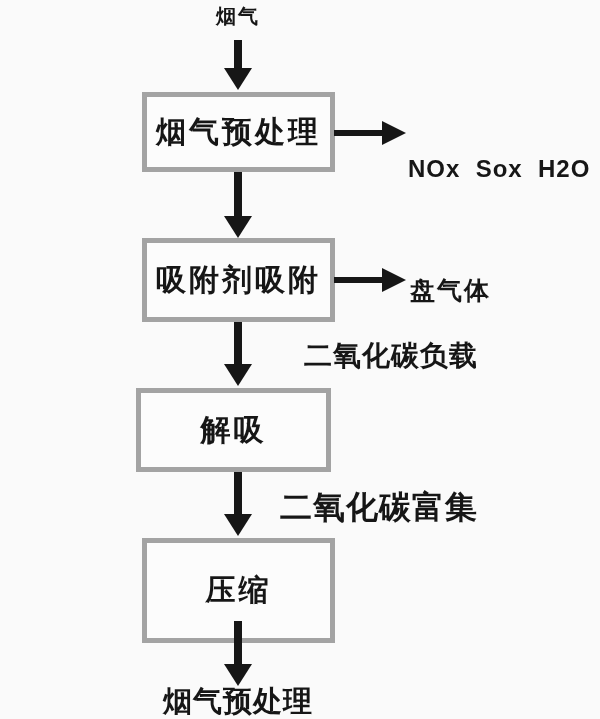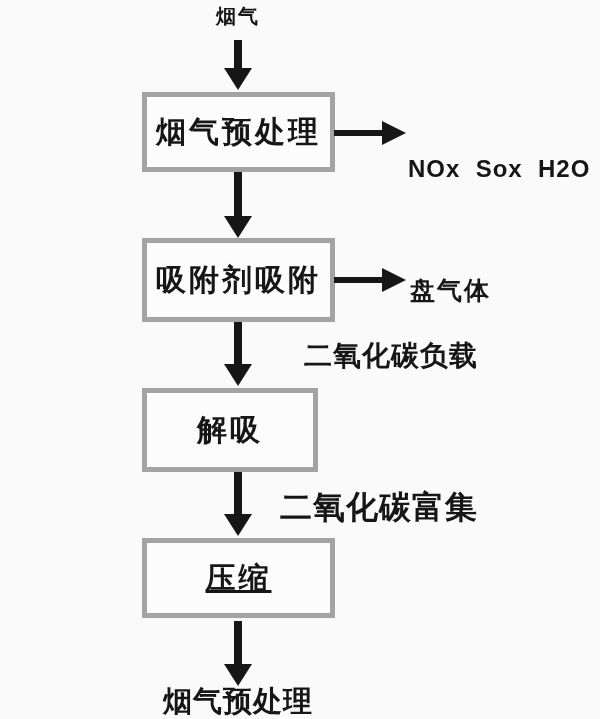--- a/index.html
+++ b/index.html
@@ -57,29 +57,29 @@
   </div>
 
   <div class="hline" style="left:334px;top:277px;width:50px;"></div>
   <div class="ahr" style="left:382px;top:268px;"></div>
   <div class="t" style="left:410px;top:277px;font-size:25px;letter-spacing:2px;">盘气体</div>
 
   <div class="vline" style="left:234px;top:322px;height:44px;"></div>
   <div class="ahd" style="left:224px;top:364px;"></div>
   <div class="t" style="left:264px;top:341px;font-size:28px;letter-spacing:1px;margin-left:40px;">二氧化碳负载</div>
 
-  <div class="box" style="left:142px;top:388px;width:176px;height:84px;">
+  <div class="box" style="left:136px;top:388px;width:195px;height:84px;">
     <span>解吸</span>
   </div>
 
   <div class="vline" style="left:234px;top:472px;height:44px;"></div>
   <div class="ahd" style="left:224px;top:514px;"></div>
   <div class="t" style="left:280px;top:491px;font-size:32px;letter-spacing:1px;">二氧化碳富集</div>
 
-  <div class="box" style="left:142px;top:538px;width:193px;height:80px;text-decoration:underline;">
+  <div class="box" style="left:142px;top:538px;width:193px;height:105px;">
     <span>压缩</span>
   </div>
 
   <div class="vline" style="left:234px;top:621px;height:45px;"></div>
   <div class="ahd" style="left:224px;top:664px;"></div>
 
   <div class="t center" style="left:118px;top:686px;width:240px;font-size:29px;letter-spacing:1px;">烟气预处理</div>
 
 </div>
 

